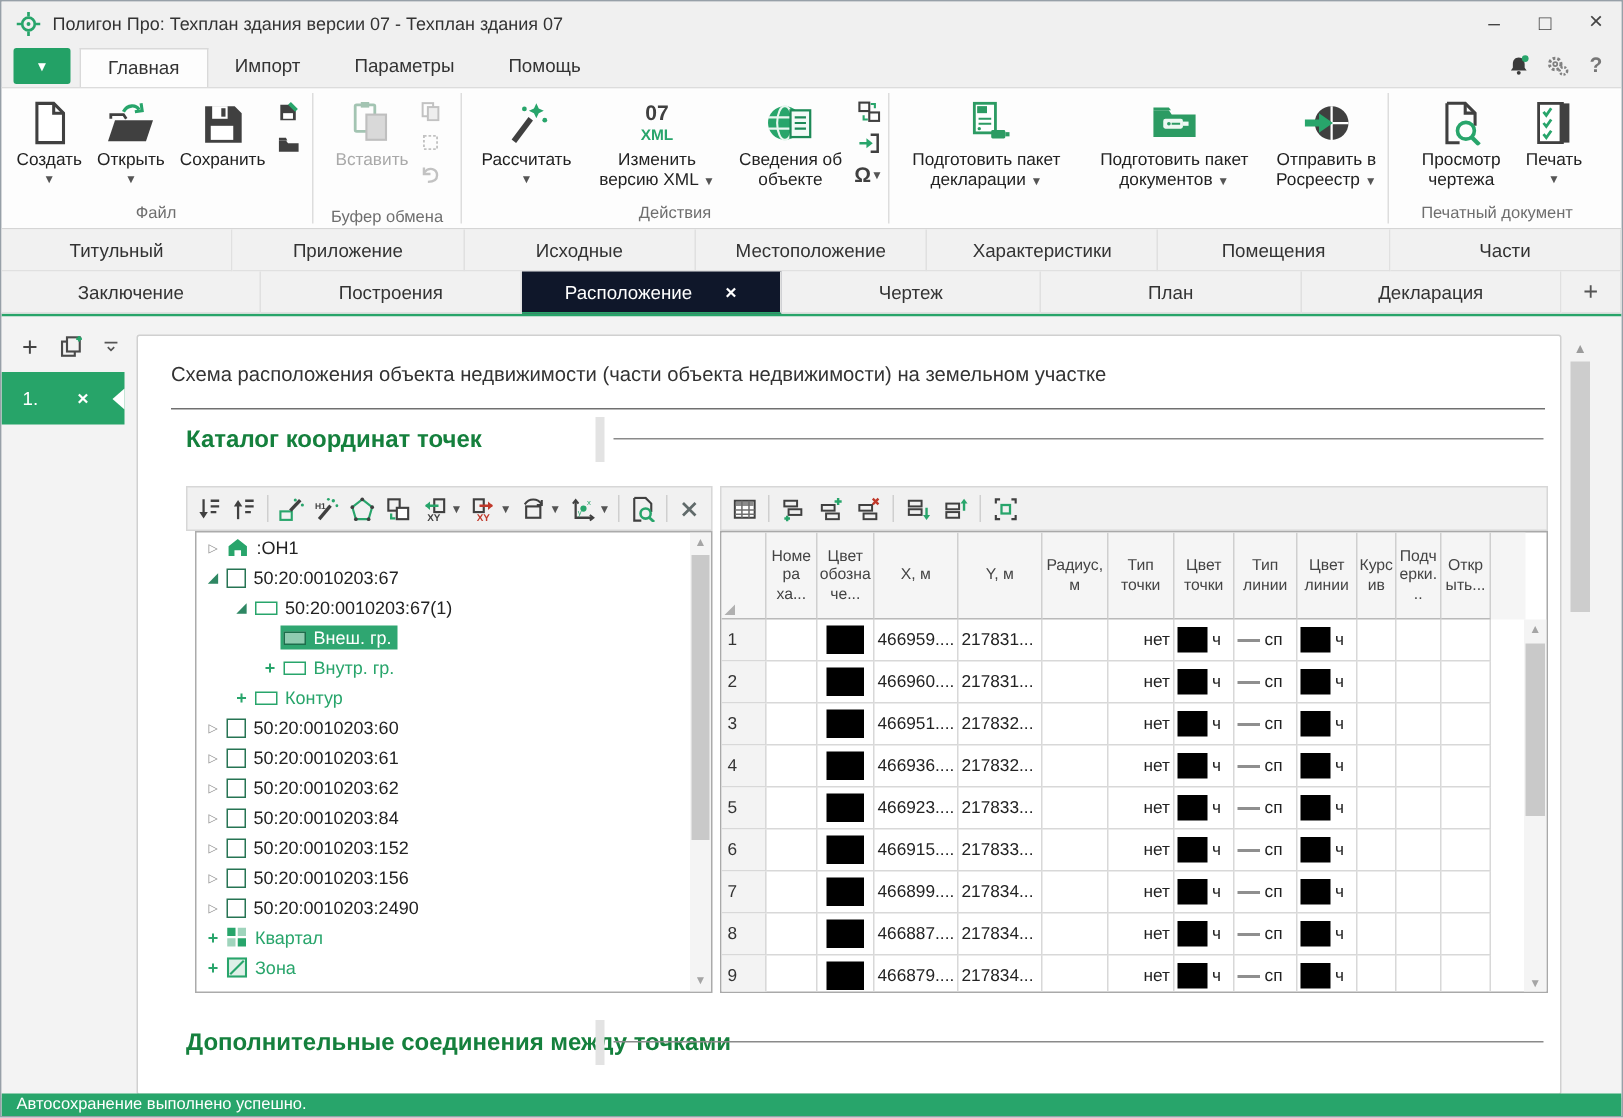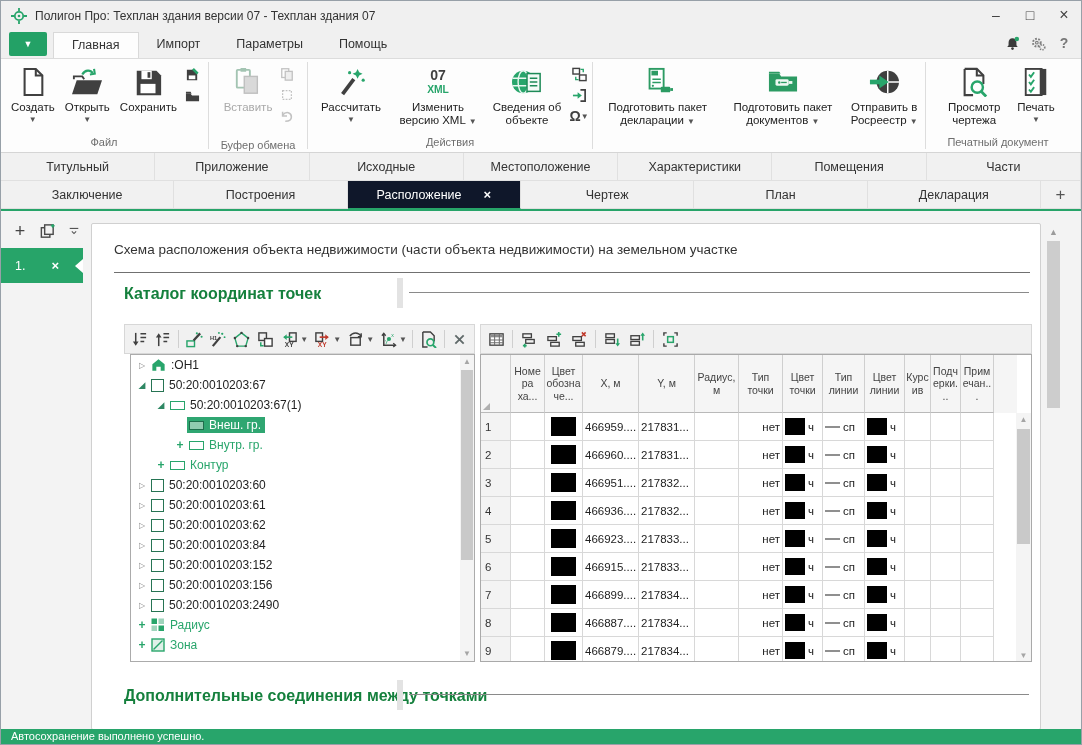--- a/index.html
+++ b/index.html
@@ -749,21 +749,21 @@
             <span class="texp plus">+</span>
             <span class="twrap">
               <span>
                 <svg viewBox="0 0 14 14" width="14" height="14">
                   <rect x="0.5" y="0.5" width="5.5" height="5.5" fill="#28a56b"></rect>
                   <rect x="7.5" y="0.5" width="5.5" height="5.5" fill="#9fd4bc"></rect>
                   <rect x="0.5" y="7.5" width="5.5" height="5.5" fill="#9fd4bc"></rect>
                   <rect x="7.5" y="7.5" width="5.5" height="5.5" fill="#28a56b"></rect>
                 </svg>
               </span>
-              <span class="tlab">Радиус</span>
+              <span class="tlab">Квартал</span>
             </span>
           </div>
           <div class="trow green" style="padding-left: 4px;">
             <span class="texp plus">+</span>
             <span class="twrap">
               <span>
                 <svg viewBox="0 0 14 14" width="14" height="14">
                   <rect x="1" y="1" width="12" height="12" fill="#dff0e8" stroke="#28a56b" stroke-width="1.4"></rect>
                   <line x1="2.5" y1="11.5" x2="11.5" y2="2.5" stroke="#28a56b" stroke-width="1.4"></line>
                 </svg>
@@ -812,21 +812,21 @@
             <div class="hcell" style="width: 40px;">
               <span>Цвет линии</span>
             </div>
             <div class="hcell" style="width: 26px;">
               <span>Курсив</span>
             </div>
             <div class="hcell" style="width: 30px;">
               <span>Подчерки...</span>
             </div>
             <div class="hcell" style="width: 33px;">
-              <span>Примечан...</span>
+              <span>Открыть...</span>
             </div>
           </div>
           <div class="brow">
             <div class="bcell numc" style="width: 30px;">1</div>
             <div class="bcell" style="width: 34px;"></div>
             <div class="bcell" style="width: 38px;">
               <span class="swatch big" style="background: rgb(0, 0, 0);"></span>
             </div>
             <div class="bcell" style="width: 56px;">466959....</div>
             <div class="bcell" style="width: 56px;">217831...</div>

